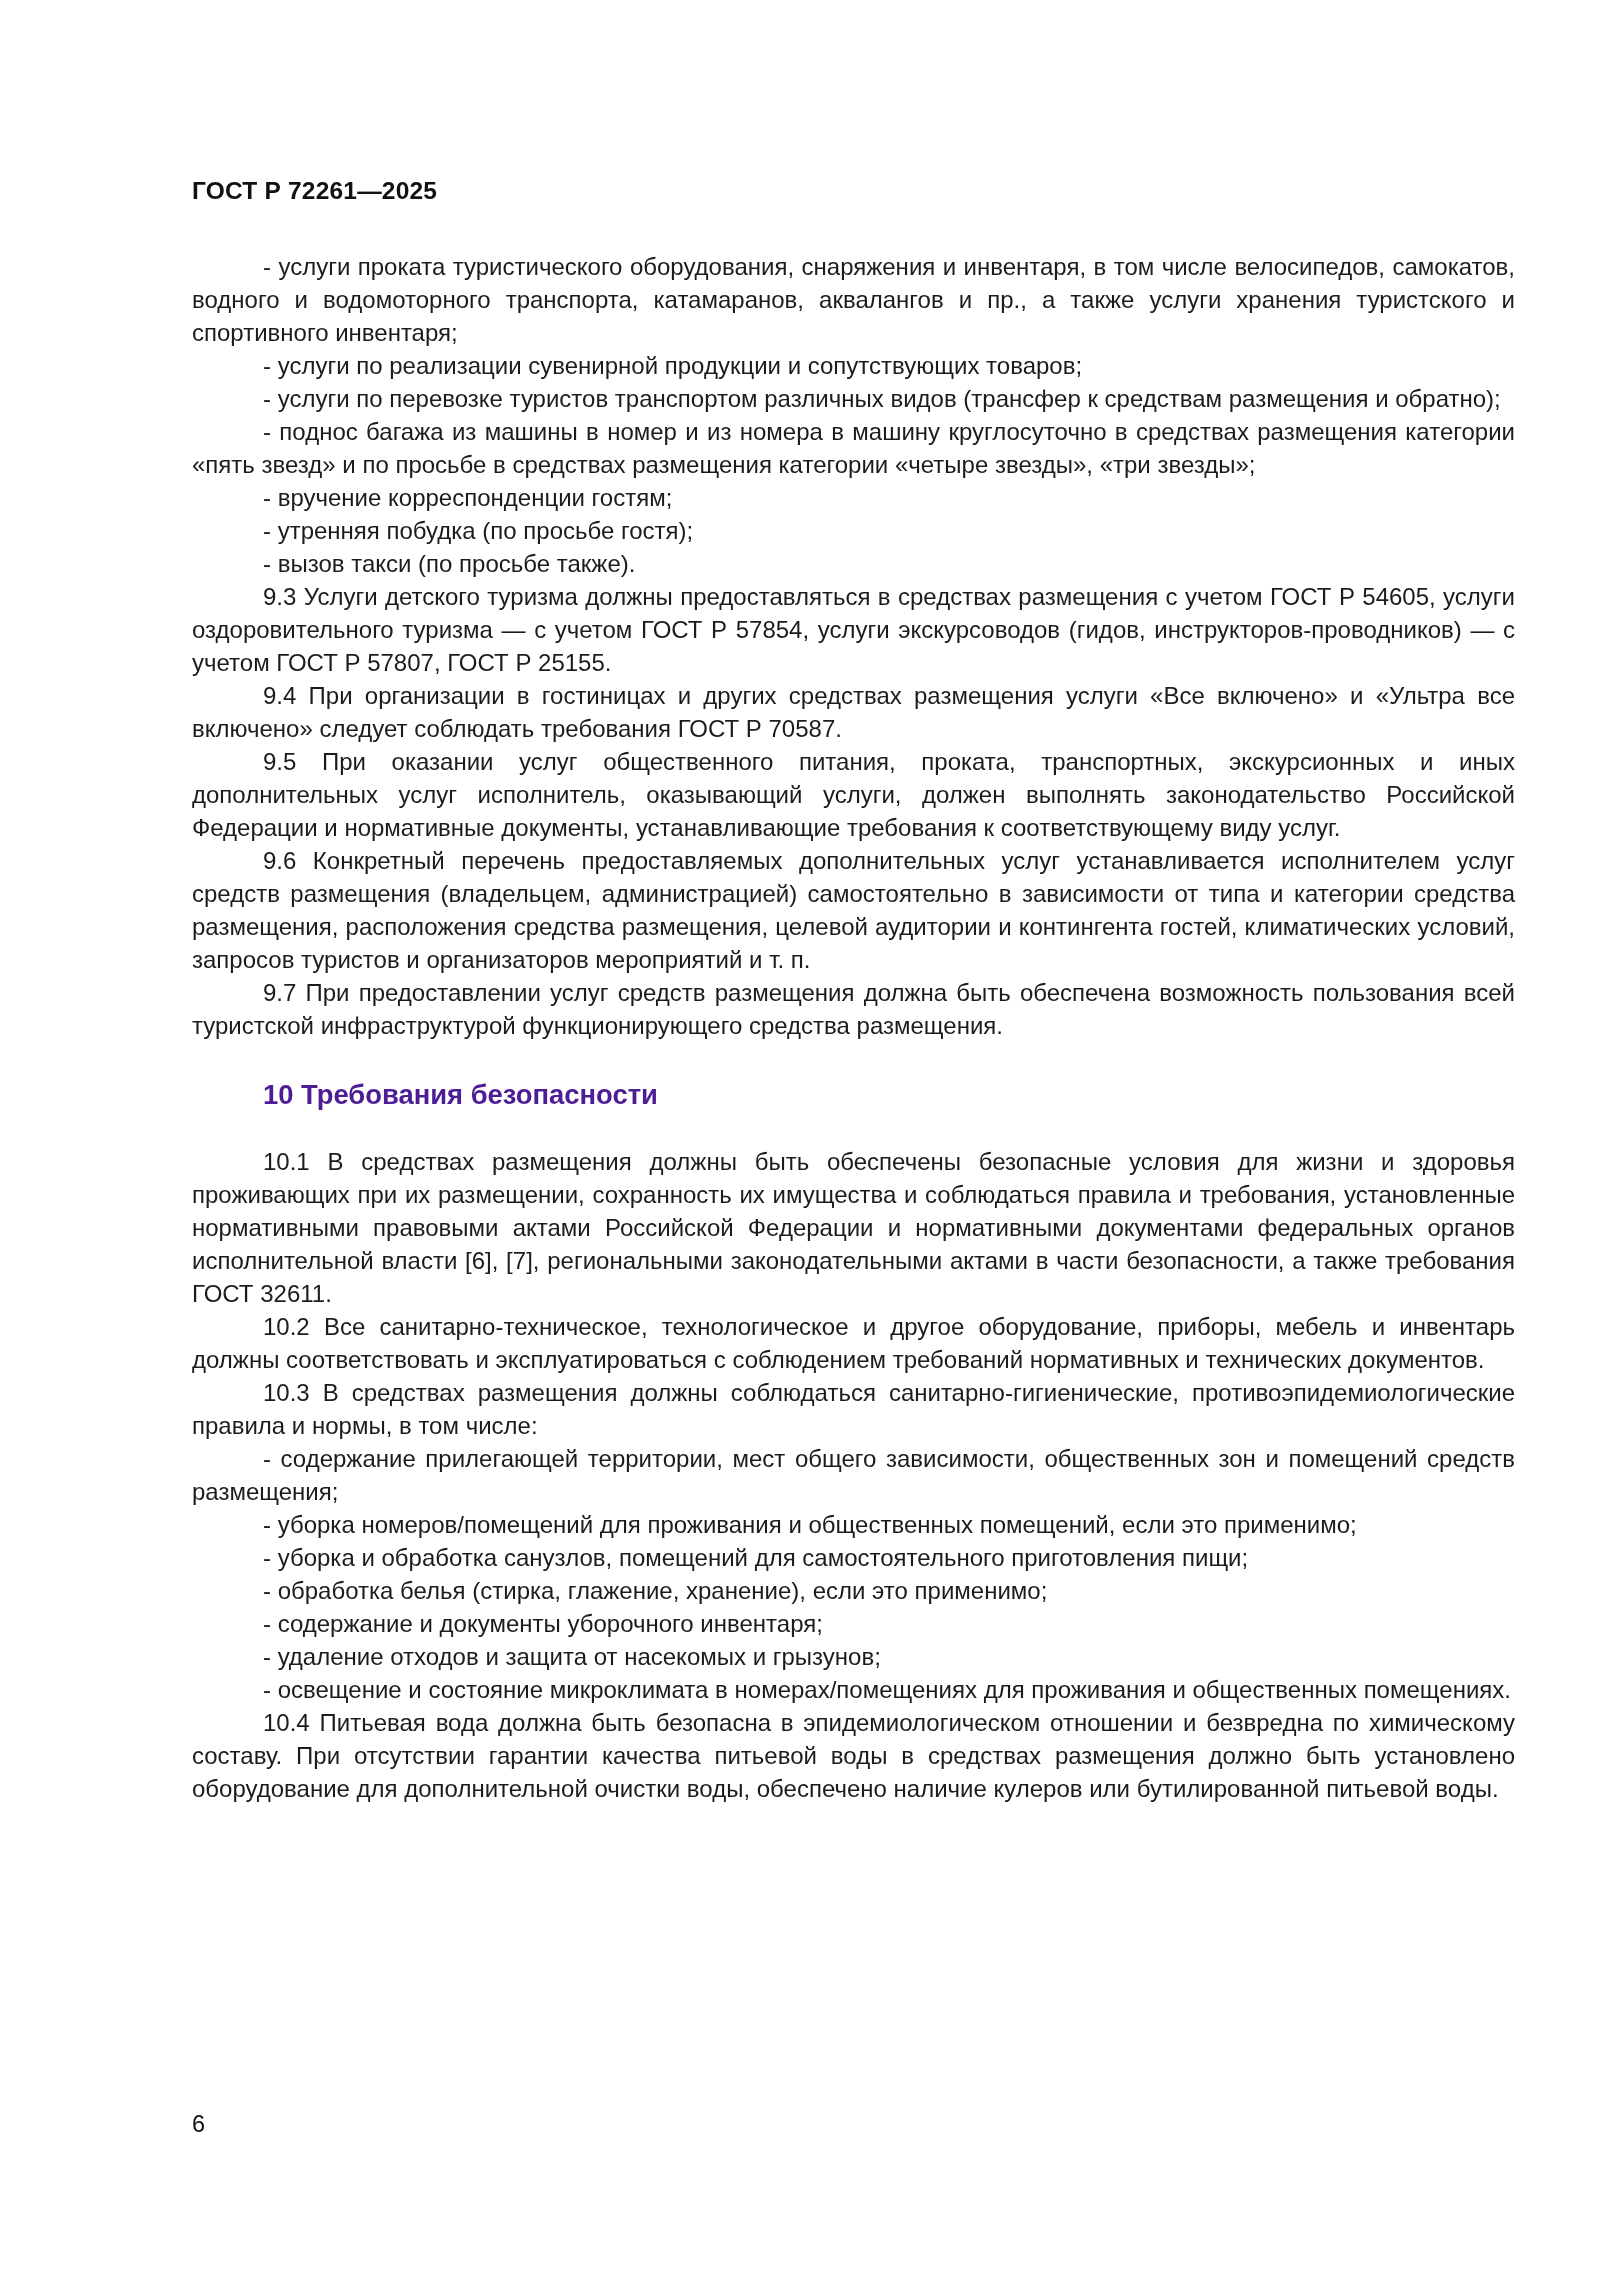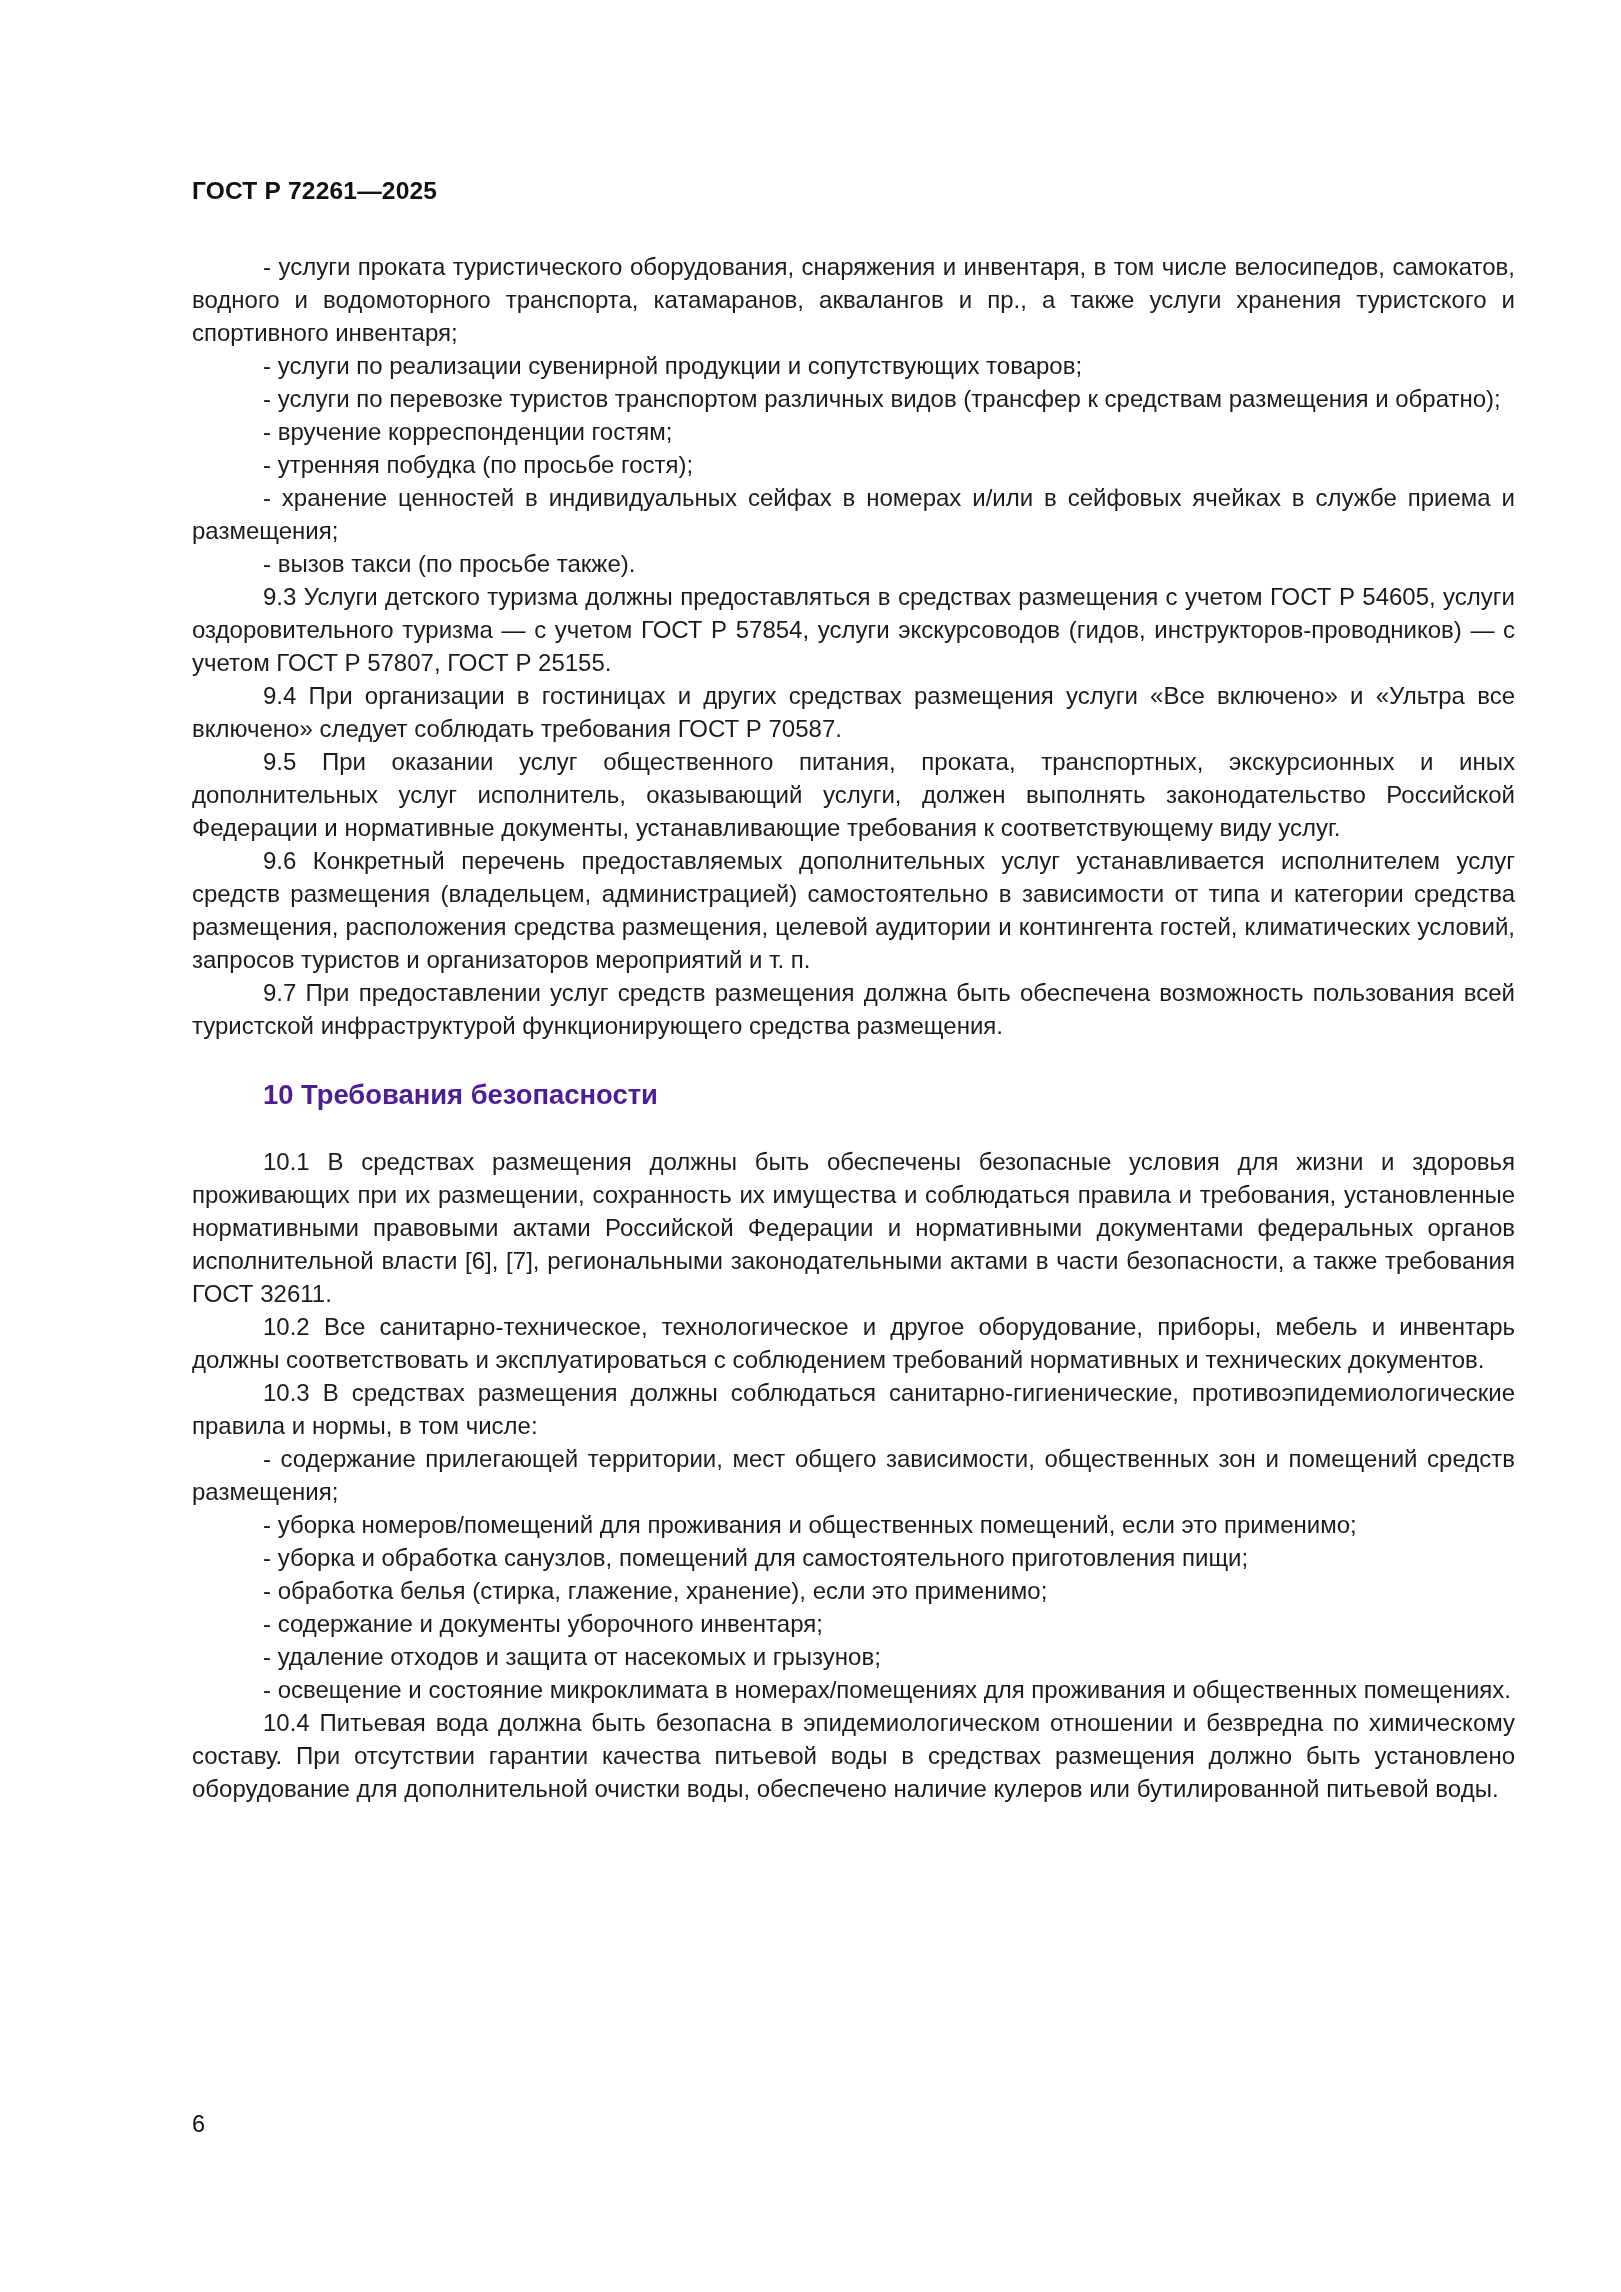--- a/index.html
+++ b/index.html
@@ -30,23 +30,23 @@
 </head>
 <body>
 
 <div class="page">
   <div class="running-head">ГОСТ Р 72261—2025</div>
 
   <div class="body-text">
     <p>- услуги проката туристического оборудования, снаряжения и инвентаря, в том числе велосипедов, самокатов, водного и водомоторного транспорта, катамаранов, аквалангов и пр., а также услуги хранения туристского и спортивного инвентаря;</p>
     <p>- услуги по реализации сувенирной продукции и сопутствующих товаров;</p>
     <p>- услуги по перевозке туристов транспортом различных видов (трансфер к средствам размещения и обратно);</p>
+    <p>- поднос багажа из машины в номер и из номера в машину круглосуточно в средствах размещения категории «пять звезд» и по просьбе в средствах размещения категории «четыре звезды», «три звезды»;</p>
     <p>- вручение корреспонденции гостям;</p>
     <p>- утренняя побудка (по просьбе гостя);</p>
-    <p>- хранение ценностей в индивидуальных сейфах в номерах и/или в сейфовых ячейках в службе приема и размещения;</p>
     <p>- вызов такси (по просьбе также).</p>
     <p>9.3 Услуги детского туризма должны предоставляться в средствах размещения с учетом ГОСТ Р 54605, услуги оздоровительного туризма — с учетом ГОСТ Р 57854, услуги экскурсоводов (гидов, инструкторов-проводников) — с учетом ГОСТ Р 57807, ГОСТ Р 25155.</p>
     <p>9.4 При организации в гостиницах и других средствах размещения услуги «Все включено» и «Ультра все включено» следует соблюдать требования ГОСТ Р 70587.</p>
     <p>9.5 При оказании услуг общественного питания, проката, транспортных, экскурсионных и иных дополнительных услуг исполнитель, оказывающий услуги, должен выполнять законодательство Российской Федерации и нормативные документы, устанавливающие требования к соответствующему виду услуг.</p>
     <p>9.6 Конкретный перечень предоставляемых дополнительных услуг устанавливается исполнителем услуг средств размещения (владельцем, администрацией) самостоятельно в зависимости от типа и категории средства размещения, расположения средства размещения, целевой аудитории и контингента гостей, климатических условий, запросов туристов и организаторов мероприятий и т. п.</p>
     <p>9.7 При предоставлении услуг средств размещения должна быть обеспечена возможность пользования всей туристской инфраструктурой функционирующего средства размещения.</p>
     <p class="section-heading">10 Требования безопасности</p>
     <p>10.1 В средствах размещения должны быть обеспечены безопасные условия для жизни и здоровья проживающих при их размещении, сохранность их имущества и соблюдаться правила и требования, установленные нормативными правовыми актами Российской Федерации и нормативными документами федеральных органов исполнительной власти [6], [7], региональными законодательными актами в части безопасности, а также требования ГОСТ 32611.</p>
     <p>10.2 Все санитарно-техническое, технологическое и другое оборудование, приборы, мебель и инвентарь должны соответствовать и эксплуатироваться с соблюдением требований нормативных и технических документов.</p>
     <p>10.3 В средствах размещения должны соблюдаться санитарно-гигиенические, противоэпидемиологические правила и нормы, в том числе:</p>

